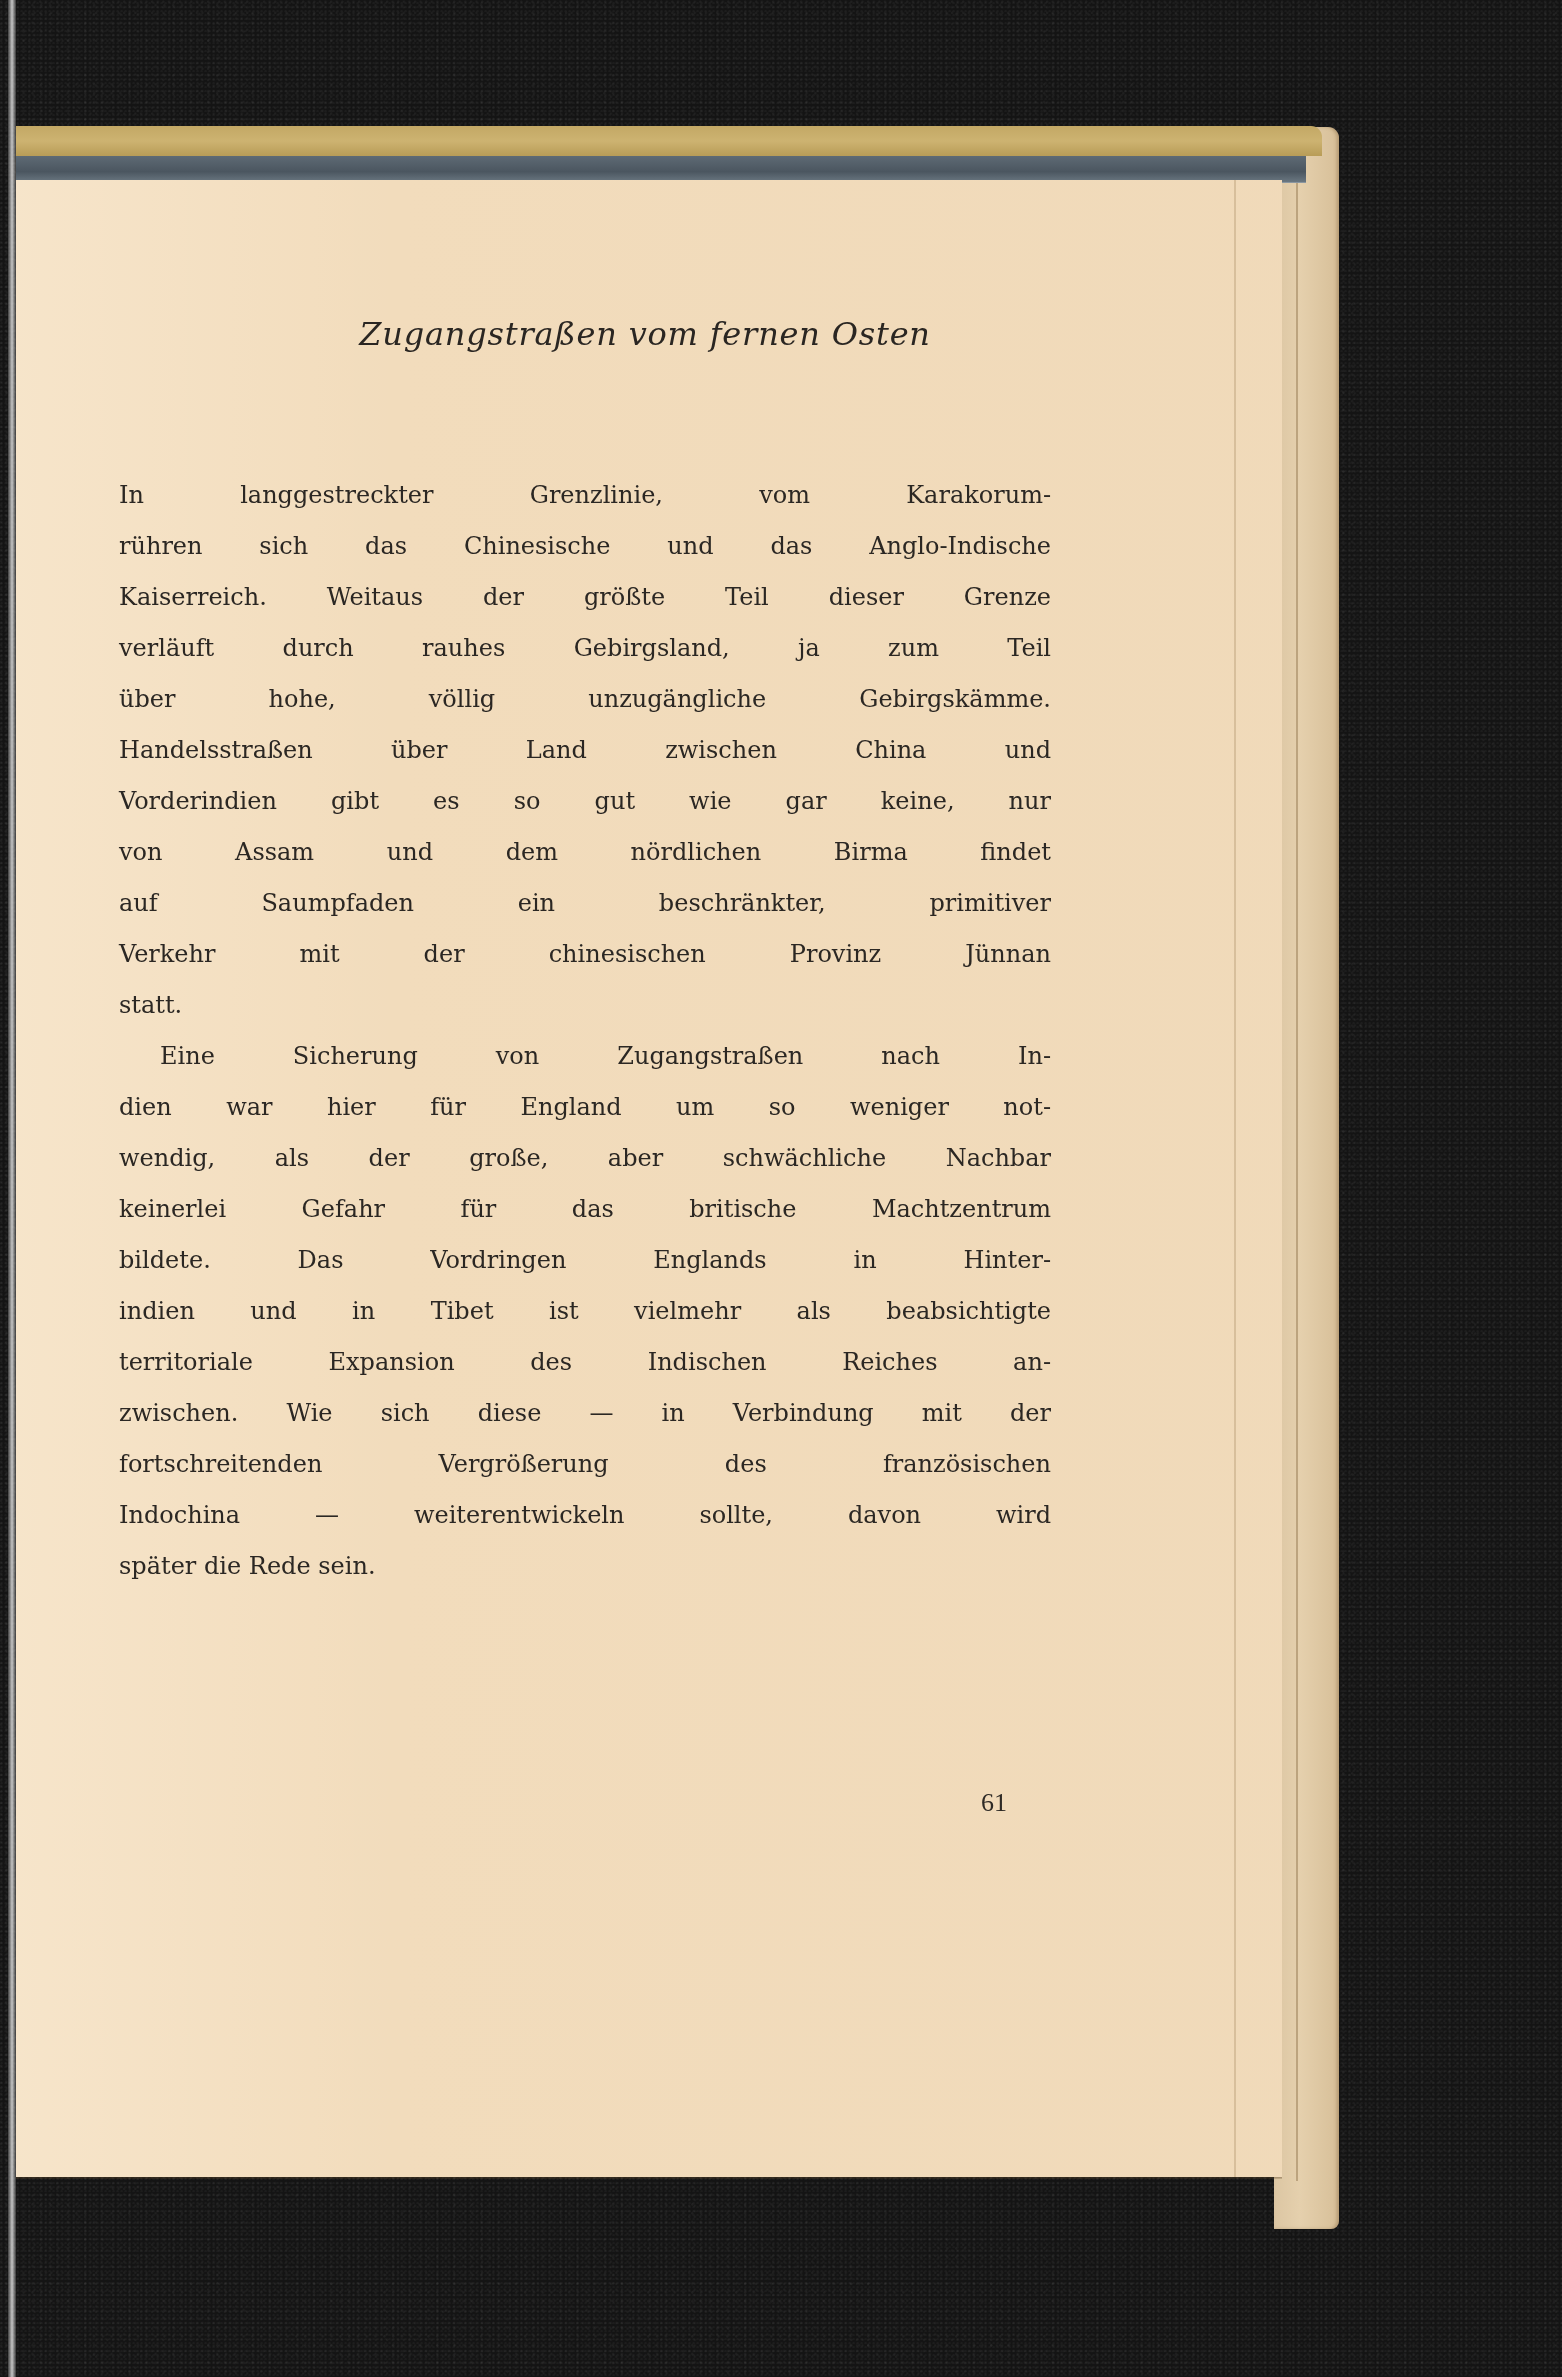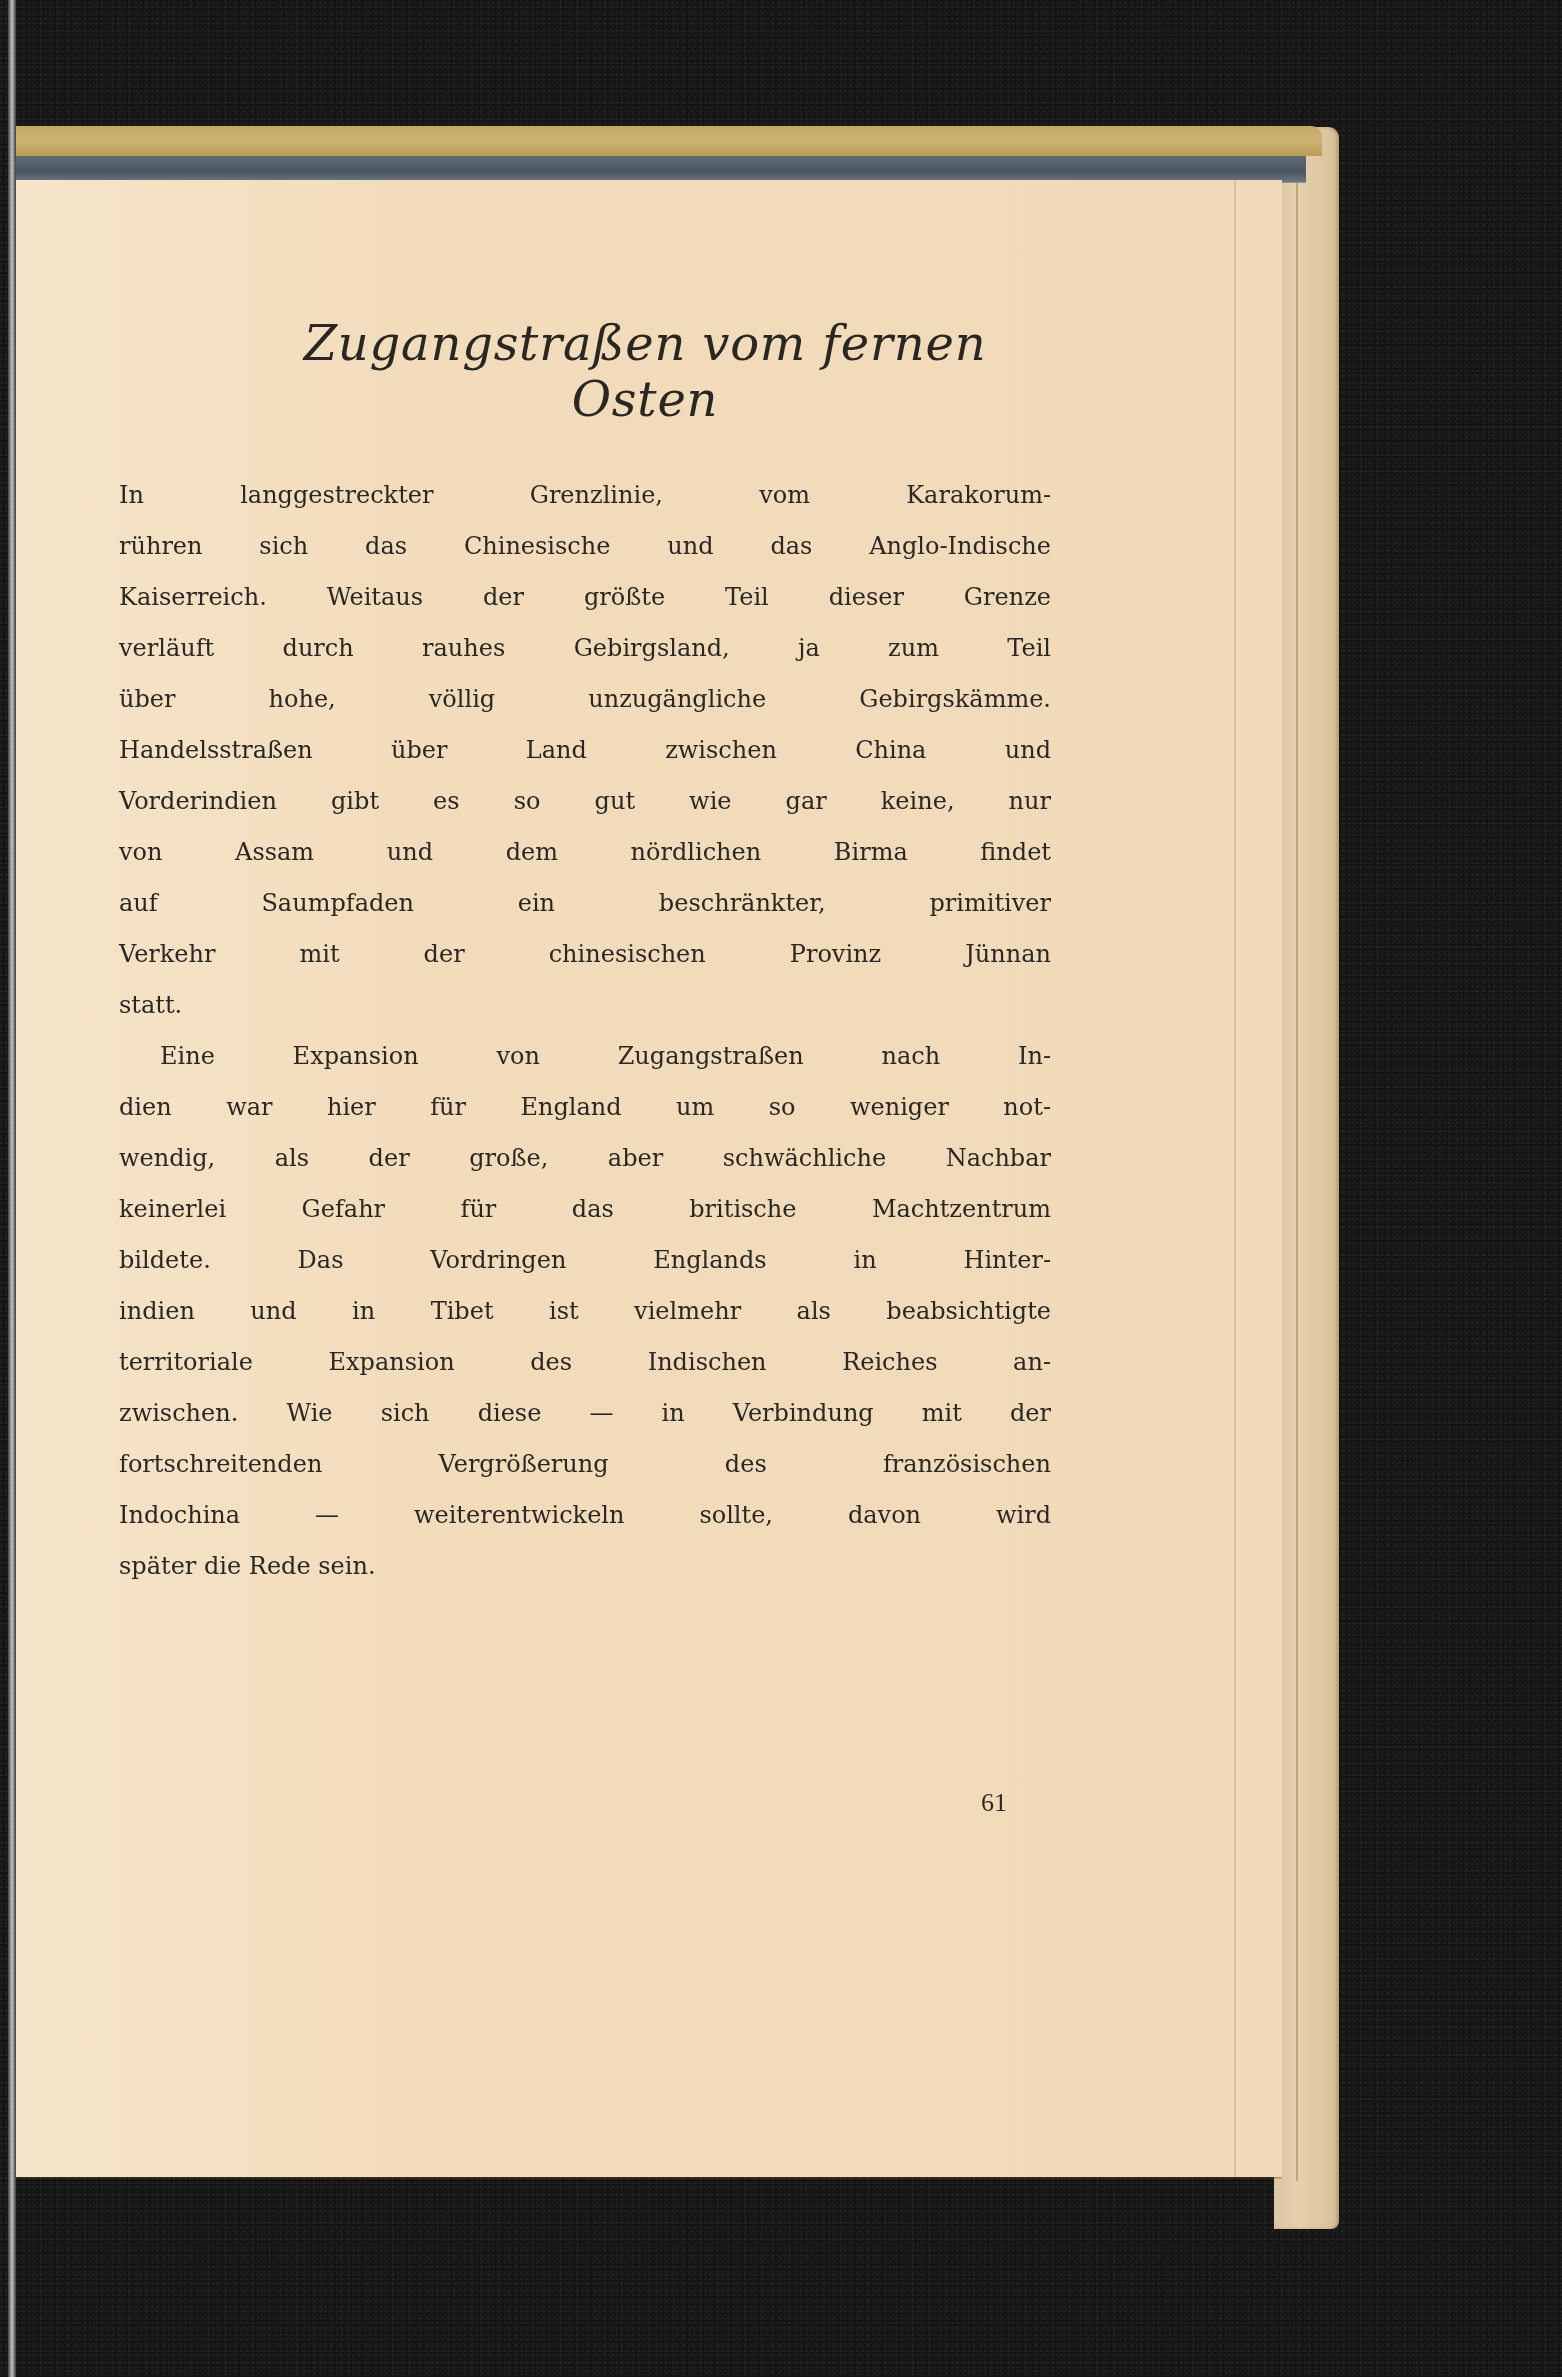--- a/index.html
+++ b/index.html
@@ -94,21 +94,21 @@
       background: rgba(170,140,100,0.35);
     }
 
     .running-head {
       position: absolute;
       left: 247px;
       top: 315px;
       width: 796px;
       text-align: center;
       font-family: "DejaVu Serif", serif;
-      font-size: 48px;
+      font-size: 32px;
       letter-spacing: 0.8px;
       color: #2a2622;
       font-style: italic;
     }
 
     .body-text {
       position: absolute;
       left: 119px;
       top: 470px;
       width: 932px;
@@ -163,21 +163,21 @@
     <span class="line">über hohe, völlig unzugängliche Gebirgskämme.</span>
     <span class="line">Handelsstraßen über Land zwischen China und</span>
     <span class="line">Vorderindien gibt es so gut wie gar keine, nur</span>
     <span class="line">von Assam und dem nördlichen Birma findet</span>
     <span class="line">auf Saumpfaden ein beschränkter, primitiver</span>
     <span class="line">Verkehr mit der chinesischen Provinz Jünnan</span>
     <span class="line last">statt.</span>
   </div>
 
   <div>
-    <span class="line indent">Eine Expansion von Zugangstraßen nach In-</span>
+    <span class="line indent">Eine Sicherung von Zugangstraßen nach In-</span>
     <span class="line">dien war hier für England um so weniger not-</span>
     <span class="line">wendig, als der große, aber schwächliche Nachbar</span>
     <span class="line">keinerlei Gefahr für das britische Machtzentrum</span>
     <span class="line">bildete. Das Vordringen Englands in Hinter-</span>
     <span class="line">indien und in Tibet ist vielmehr als beabsichtigte</span>
     <span class="line">territoriale Expansion des Indischen Reiches an-</span>
     <span class="line">zwischen. Wie sich diese — in Verbindung mit der</span>
     <span class="line">fortschreitenden Vergrößerung des französischen</span>
     <span class="line">Indochina — weiterentwickeln sollte, davon wird</span>
     <span class="line last">später die Rede sein.</span>

